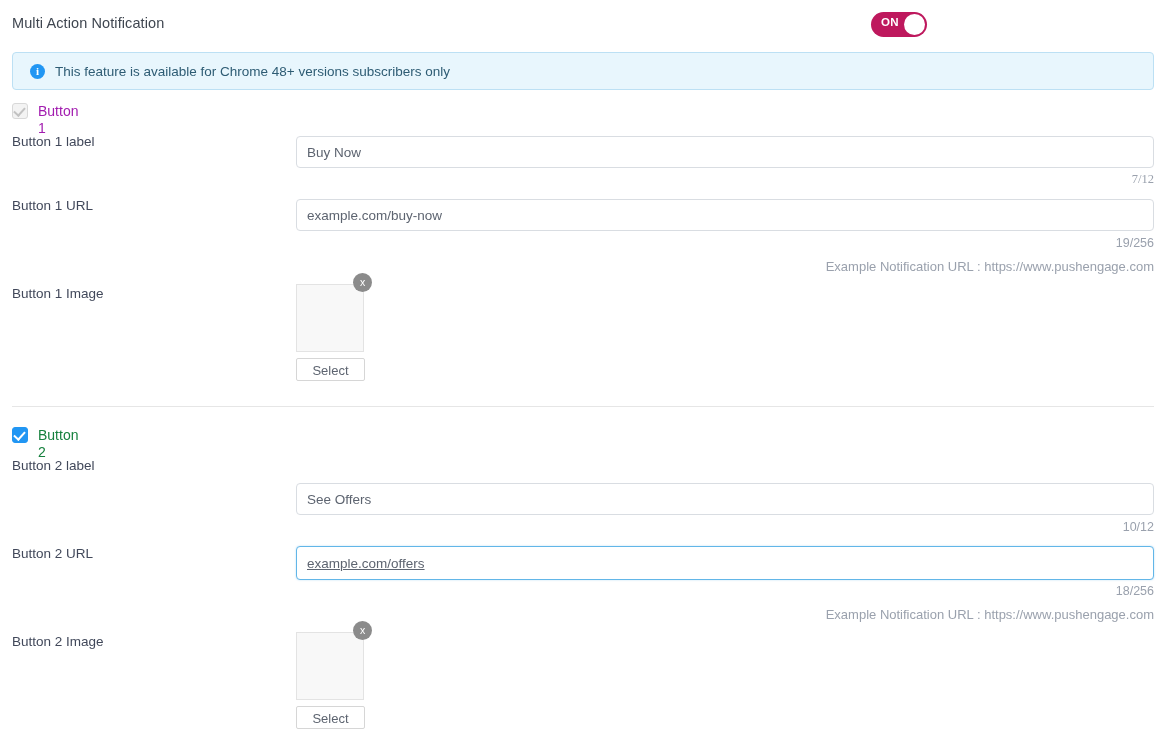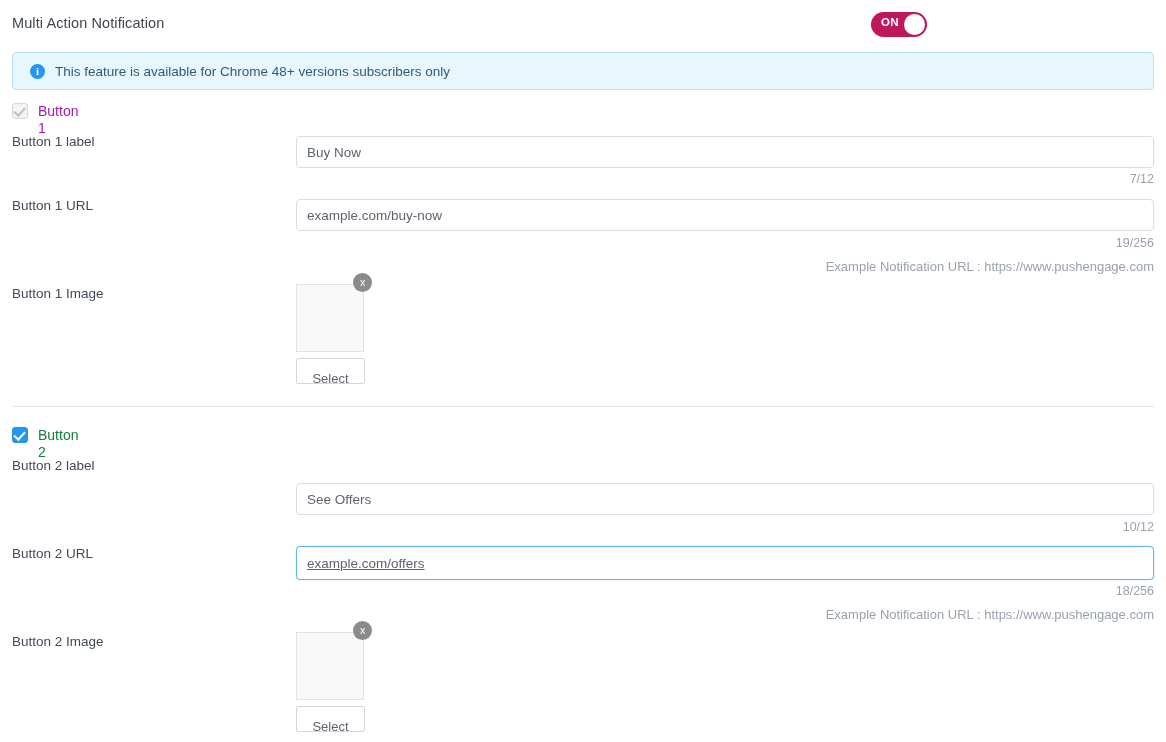--- a/index.html
+++ b/index.html
@@ -196,21 +196,21 @@
     position: absolute;
     left: 0; top: 88px;
     width: 69px; height: 23px;
     border: 1px solid #d6d6d6;
     background: #ffffff;
     border-radius: 2px;
     font-family: "Liberation Sans", sans-serif;
     font-size: 13px;
     color: #5d6470;
     cursor: pointer;
-    padding: 12px;
+    padding: 4px;
   }
 </style>
 </head>
 <body>
 
 <div class="page">
 
   <div class="header">
     <div class="header-title">Multi Action Notification</div>
     <div class="toggle">
@@ -226,21 +226,21 @@
 
   <div class="chk-row" style="left:12px; top:103px;">
     <span class="chk-box disabled">
       <span class="chk-mark"></span>
     </span>
     <span class="chk-text disabled">Button 1</span>
   </div>
 
   <div class="field-label" style="top:134px;">Button 1 label</div>
   <input class="text-input" style="top: 136px;" value="Buy Now">
-  <div class="counter" style="top:172px;">7/12</div>
+  <div class="counter" style="top:172px;font-family:Liberation Serif, serif;">7/12</div>
 
   <div class="field-label" style="top:198px;">Button 1 URL</div>
   <input class="text-input" style="top: 199px;" value="example.com/buy-now">
   <div class="counter" style="top:236px;">19/256</div>
   <div class="hint" style="top:259px;">Example Notification URL : https://www.pushengage.com</div>
 
   <div class="field-label" style="top:286px;">Button 1 Image</div>
   <div class="img-picker" style="top:270px;">
     <div class="img-thumb"></div>
     <div class="img-remove">x</div>

